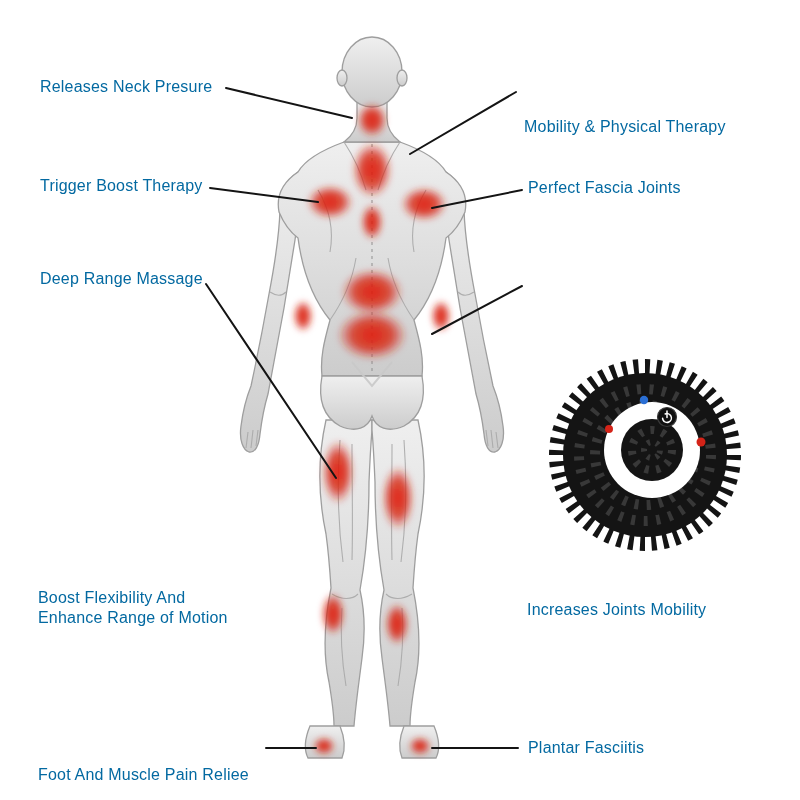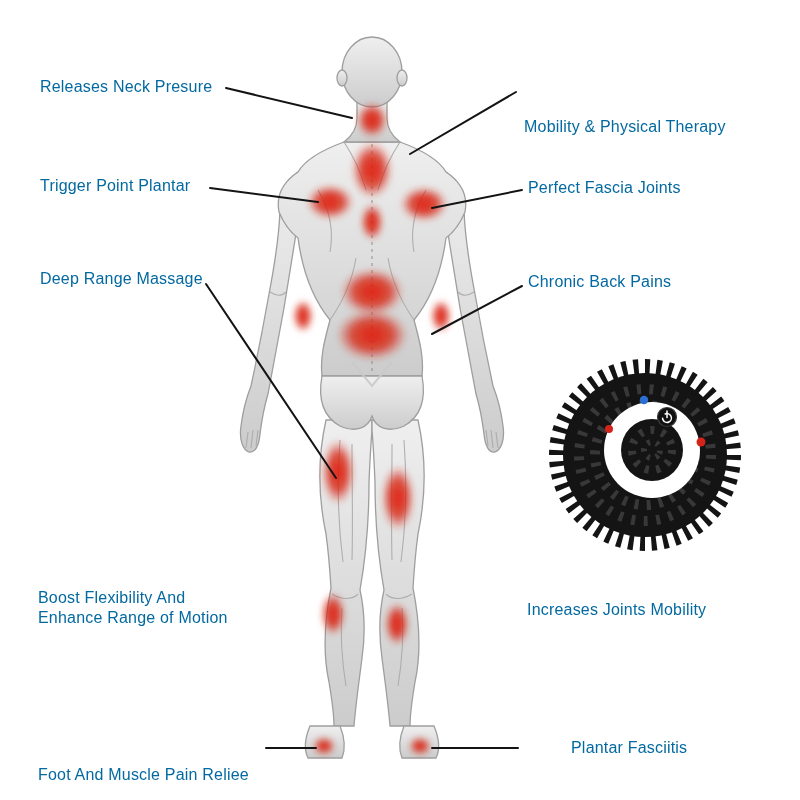--- a/index.html
+++ b/index.html
@@ -202,31 +202,30 @@
           <line x1="667" y1="411" x2="667" y2="417.5"></line>
         </g>
       </g>
     </g>
   </svg>
 
   <div class="label" style="left:40px;  top:77px;">Releases Neck Presure</div>
 
   <div class="label" style="left:524px; top:77px;margin-top:40px;">Mobility &amp; Physical Therapy</div>
 
-  <div class="label" style="left:40px;  top:176px;">Trigger Point Plantar</div>
+  <div class="label" style="left:40px;  top:176px;">Trigger Boost Therapy</div>
 
   <div class="label" style="left:528px; top:178px;">Perfect Fascia Joints</div>
 
   <div class="label" style="left:40px;  top:269px;">Deep Range Massage</div>
 
-  <div class="label" style="left:528px; top:272px;">Chronic Back Pains</div>
 
   <div class="label two-line" style="left:38px; top:588px;">
     <div>Boost Flexibility And</div>
     <div>Enhance Range of Motion</div>
   </div>
 
   <div class="label" style="left:527px; top:600px;">Increases Joints Mobility</div>
 
   <div class="label" style="left:38px;  top:738px;margin-top:27px;">Foot And Muscle Pain Reliee</div>
 
-  <div class="label" style="left:528px; top:738px;margin-left:43px;">Plantar Fasciitis</div>
+  <div class="label" style="left:528px; top:738px;">Plantar Fasciitis</div>
 </div>
 
 </body></html>

